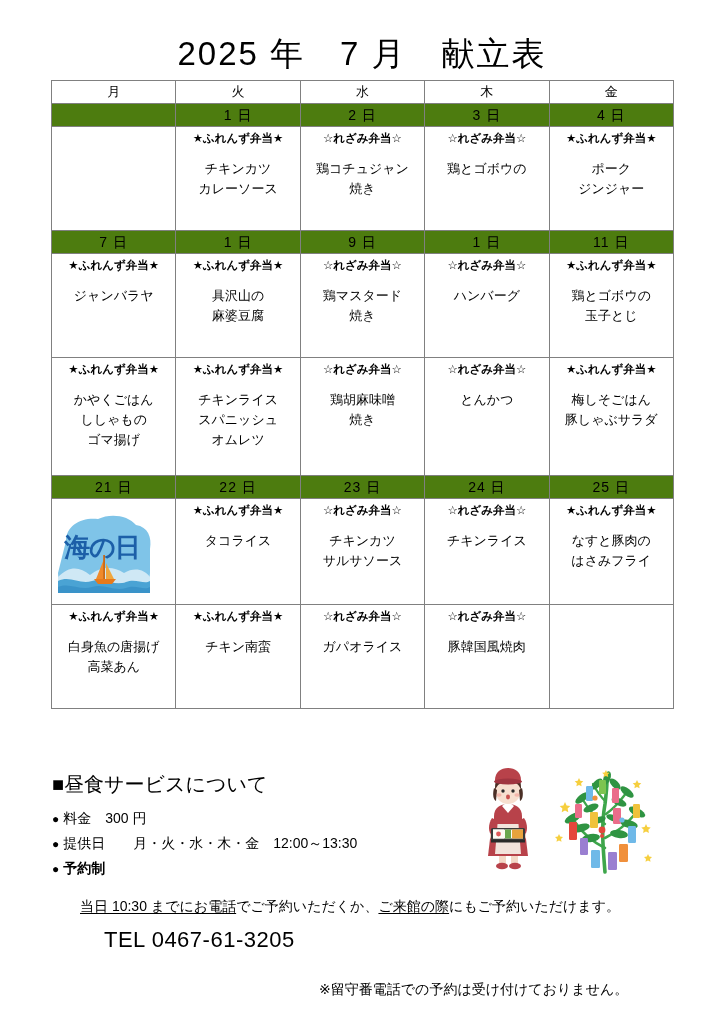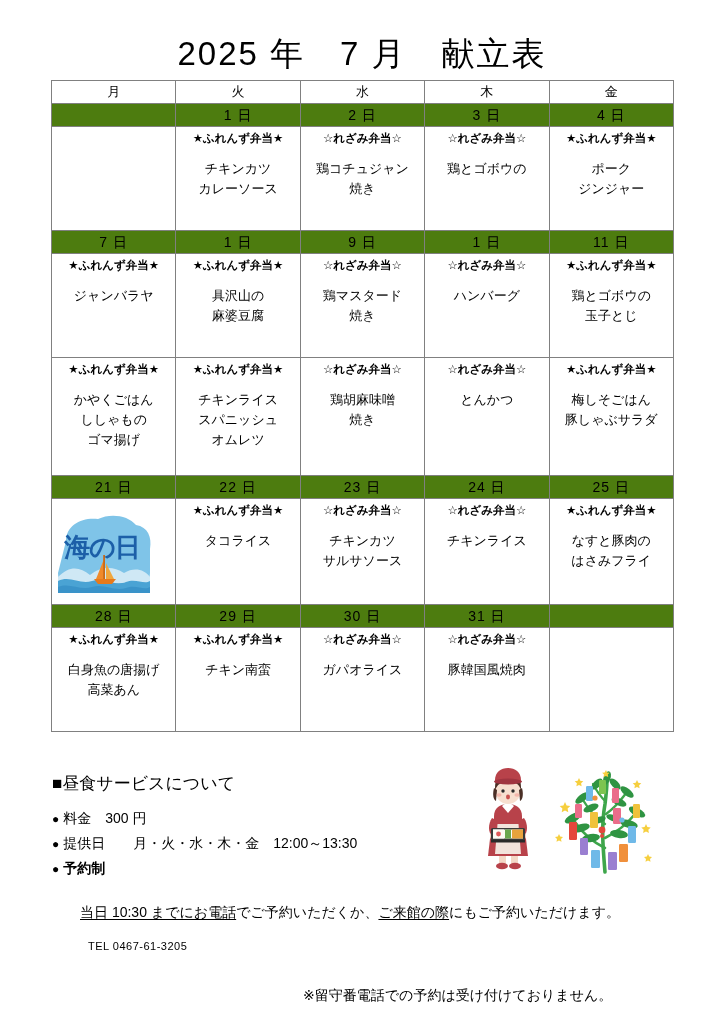--- a/index.html
+++ b/index.html
@@ -109,58 +109,59 @@
   }
 
   
   .footer {
     position: absolute;
     left: 52px;
     top: 770px;
     width: 640px;
   }
   .f-head {
-    font-size: 17px;
+    font-size: 20px;
     font-weight: 400;
     letter-spacing: 0px;
     line-height: 28px;
     margin-bottom: 8px;
     white-space: pre;
   }
   .f-line {
     font-size: 14px;
     line-height: 24px;
     white-space: pre;
   }
   .f-line .bullet {
     font-size: 12px;
     padding-right: 4px;
   }
   .f-bold { font-weight: bold; }
   .f-reserve {
-    margin-top: 20px;
+    margin-top: 14px;
     margin-left: 28px;
     font-size: 14px;
     line-height: 22px;
     white-space: pre;
   }
   .f-reserve u { text-decoration: underline; text-underline-offset: 2px; }
   .f-tel-block {
     margin-top: 12px;
     margin-left: 36px;
     display: flex;
     align-items: flex-start;
   }
   .f-tel {
-    font-size: 11px;
+    font-size: 22px;
     font-weight: 300;
     letter-spacing: 0.5px;
     line-height: 22px;
     white-space: pre;
     width: 215px;
+    margin-left: 16px;
   }
   .f-notes {
     font-size: 14px;
     line-height: 24px;
     white-space: pre;
   }
 
   
   .illus-lady {
     position: absolute;
@@ -341,27 +342,20 @@
           <div class="bento">☆れざみ弁当☆</div>
           <div class="dish">チキンライス</div>
         </td>
         <td>
           <div class="bento">★ふれんず弁当★</div>
           <div class="dish">なすと豚肉の
 はさみフライ</div>
         </td>
       </tr>
 
-      <tr class="date-row">
-        <td>28 日</td>
-        <td>29 日</td>
-        <td>30 日</td>
-        <td>31 日</td>
-        <td></td>
-      </tr>
       <tr class="menu-row">
         <td>
           <div class="bento">★ふれんず弁当★</div>
           <div class="dish">白身魚の唐揚げ
 高菜あん</div>
         </td>
         <td>
           <div class="bento">★ふれんず弁当★</div>
           <div class="dish">チキン南蛮</div>
         </td>

